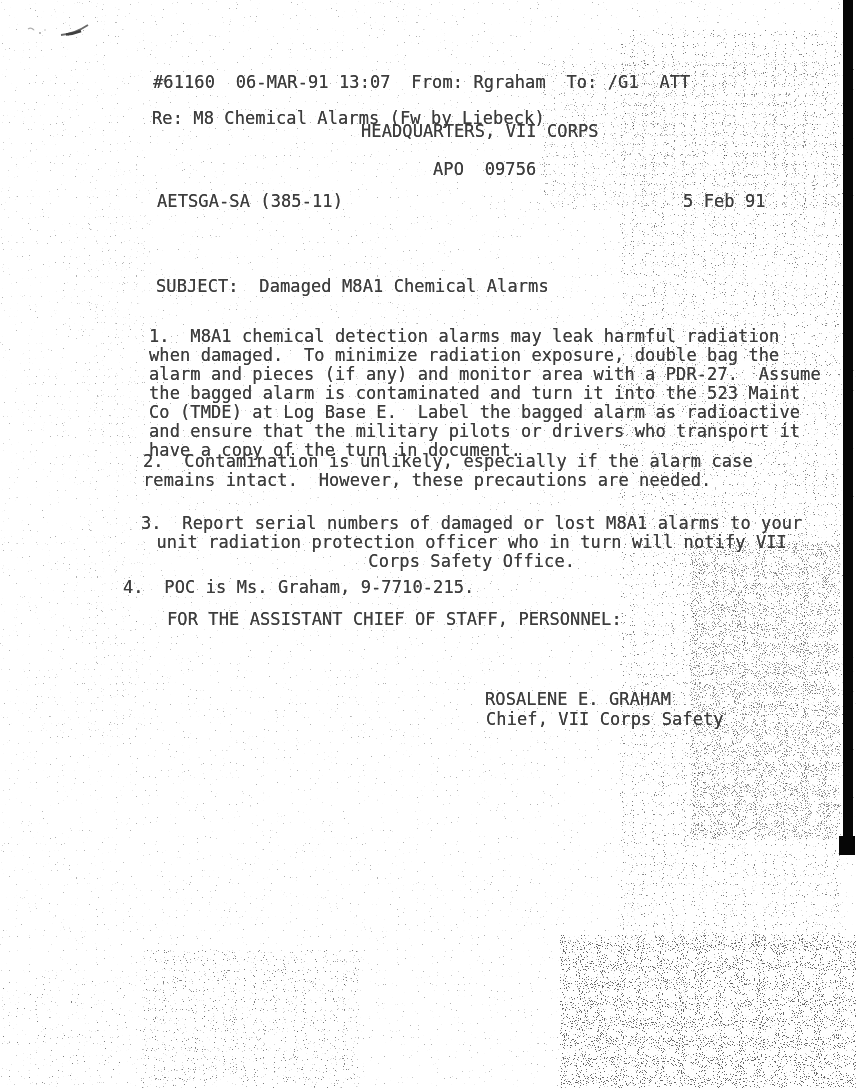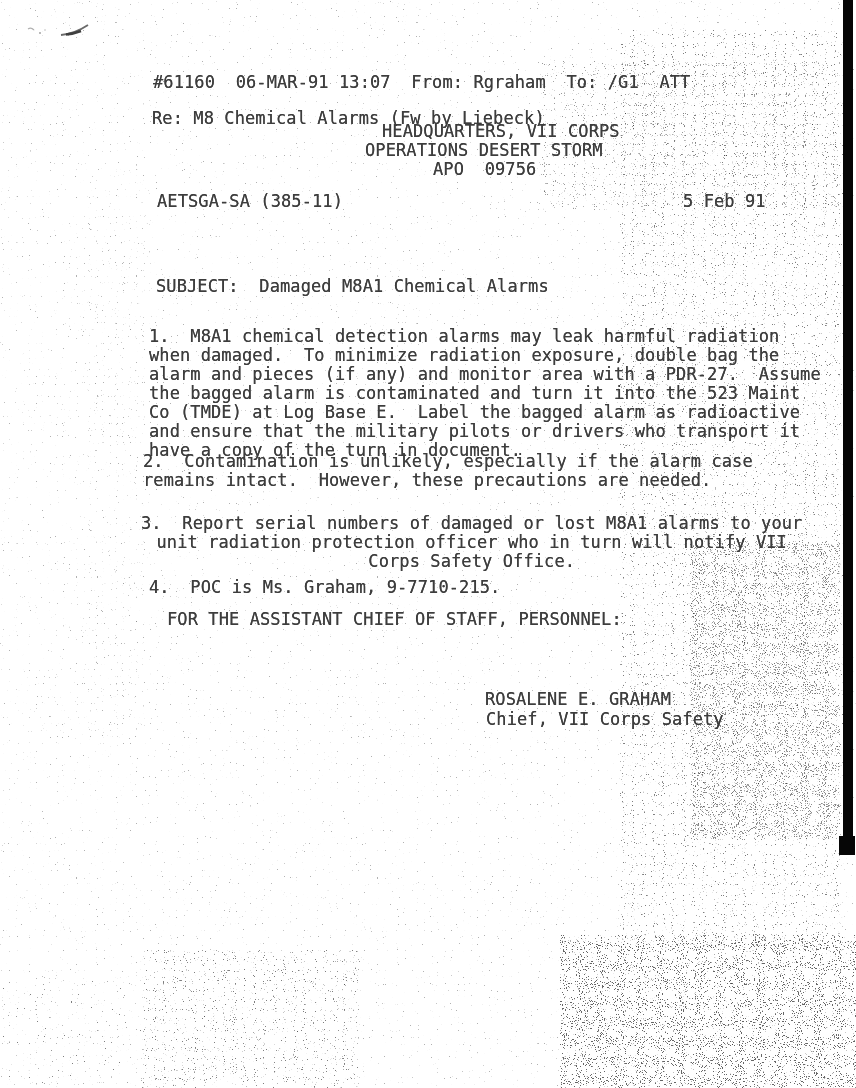--- a/index.html
+++ b/index.html
@@ -74,42 +74,41 @@
     <path d="M61,35 C70,34 79,31 88,25" stroke="#6a6a6a" stroke-width="1.8" fill="none"></path>
     <path d="M66,34.5 C71,34 77,32.5 81,31" stroke="#3f3f3f" stroke-width="2.6" fill="none"></path>
   </svg>
 
   <div class="edge-bar main"></div>
   <div class="edge-bar chunk"></div>
 
   <div class="t lh20" style="left:153px; top:72px;">#61160  06-MAR-91 13:07  From: Rgraham  To: /G1  ATT</div>
   <div class="t lh20" style="left:152px; top:108px;">Re: M8 Chemical Alarms (Fw by Liebeck)</div>
 
-  <div class="t" style="left:382px; top:122px;">HEADQUARTERS, VII CORPS</div>
-  <div class="t" style="left:365px; top:141px;">OPERATIONS DESERT STORM</div>
+  <div class="t" style="left:361px; top:122px;">HEADQUARTERS, VII CORPS</div>
   <div class="t" style="left:433px; top:160px;text-align:right;">APO  09756</div>
 
   <div class="t" style="left:157px; top:192px;">AETSGA-SA (385-11)</div>
   <div class="t" style="left:683px; top:192px;">5 Feb 91</div>
 
 
   <div class="t" style="left:156px; top:277px;">SUBJECT:  Damaged M8A1 Chemical Alarms</div>
 
   <div class="t" style="left:149px; top:327px;">1.  M8A1 chemical detection alarms may leak harmful radiation
 when damaged.  To minimize radiation exposure, double bag the
 alarm and pieces (if any) and monitor area with a PDR-27.  Assume
 the bagged alarm is contaminated and turn it into the 523 Maint
 Co (TMDE) at Log Base E.  Label the bagged alarm as radioactive
 and ensure that the military pilots or drivers who transport it
 have a copy of the turn in document.</div>
   <div class="t" style="left:143px; top:452px;">2.  Contamination is unlikely, especially if the alarm case
 remains intact.  However, these precautions are needed.</div>
   <div class="t" style="left:141px; top:514px;text-align:center;">3.  Report serial numbers of damaged or lost M8A1 alarms to your
 unit radiation protection officer who in turn will notify VII
 Corps Safety Office.</div>
-  <div class="t" style="left:149px; top:578px;">4.  POC is Ms. Graham, 9-7710-215.</div>
+  <div class="t" style="left:123px; top:578px;">4.  POC is Ms. Graham, 9-7710-215.</div>
 
   <div class="t" style="left:139px; top:610px;margin-left:28px;">FOR THE ASSISTANT CHIEF OF STAFF, PERSONNEL:</div>
 
   <div class="t lh20" style="left:485px; top:689px;">ROSALENE E. GRAHAM</div>
   <div class="t lh20" style="left:486px; top:709px;">Chief, VII Corps Safety</div>
 
 </div>
 
 </body></html>

